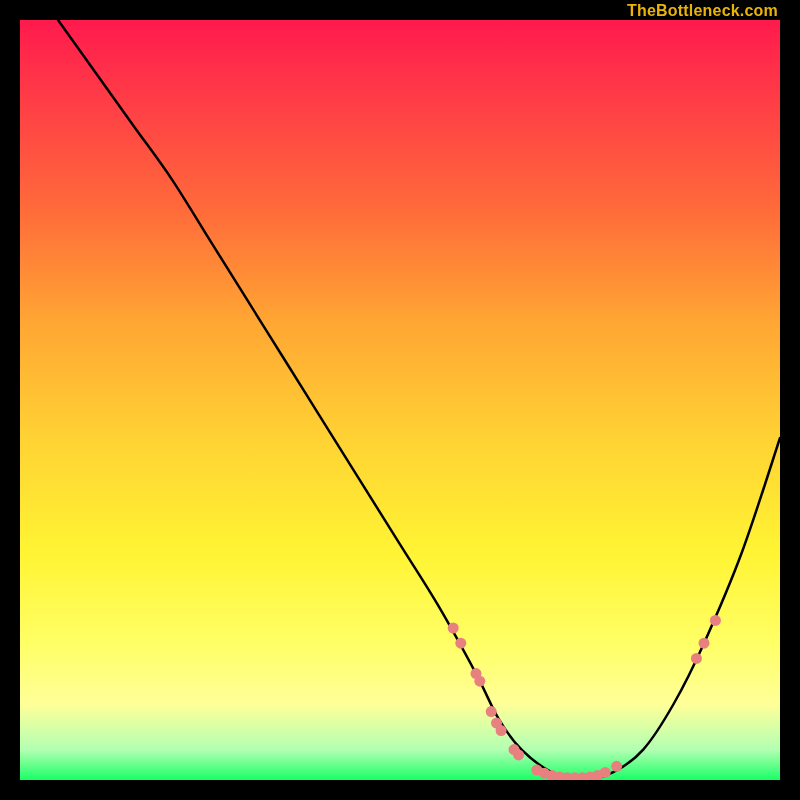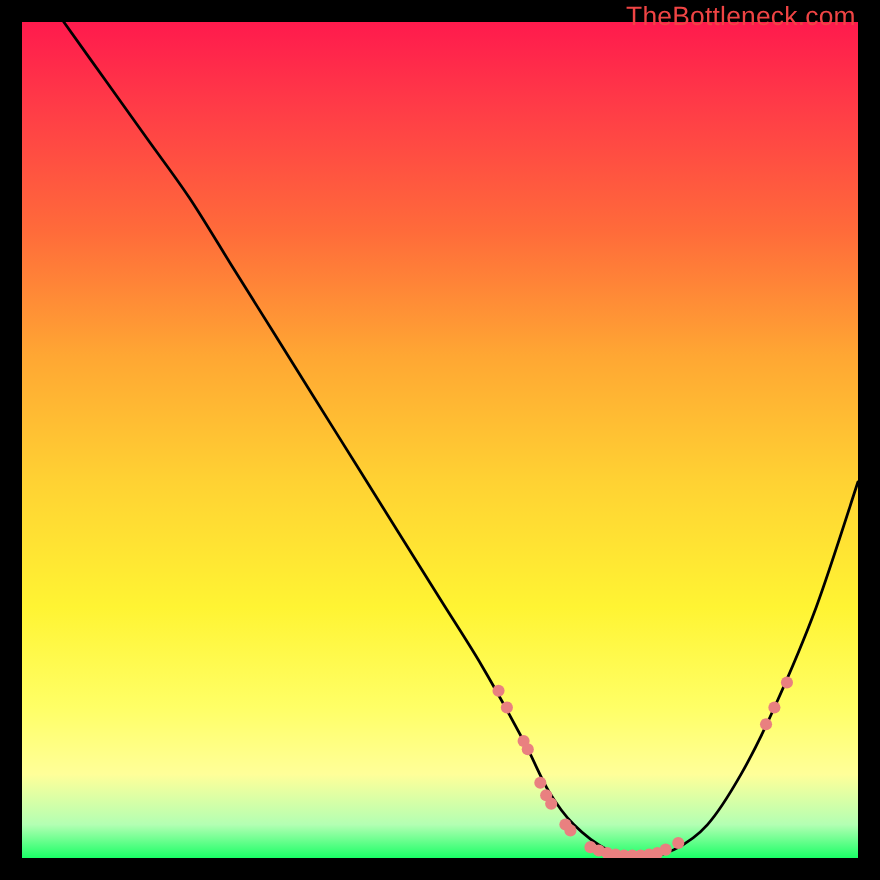--- a/index.html
+++ b/index.html
@@ -27,23 +27,23 @@
       #ffff66 82%,
       #ffff99 90%,
       #b3ffb3 96%,
       #1aff66 100%
     );
   }
   .attribution {
     position: absolute;
     top: 2px;
     right: 22px;
-    color: #ef4444;
-    font-size: 24px;
-    font-weight: 400;
+    color: #eab308;
+    font-size: 16px;
+    font-weight: 700;
     letter-spacing: 0.2px;
   }
   svg.curve {
     position: absolute;
     left: 0;
     top: 0;
     width: 760px;
     height: 760px;
   }
 </style>

